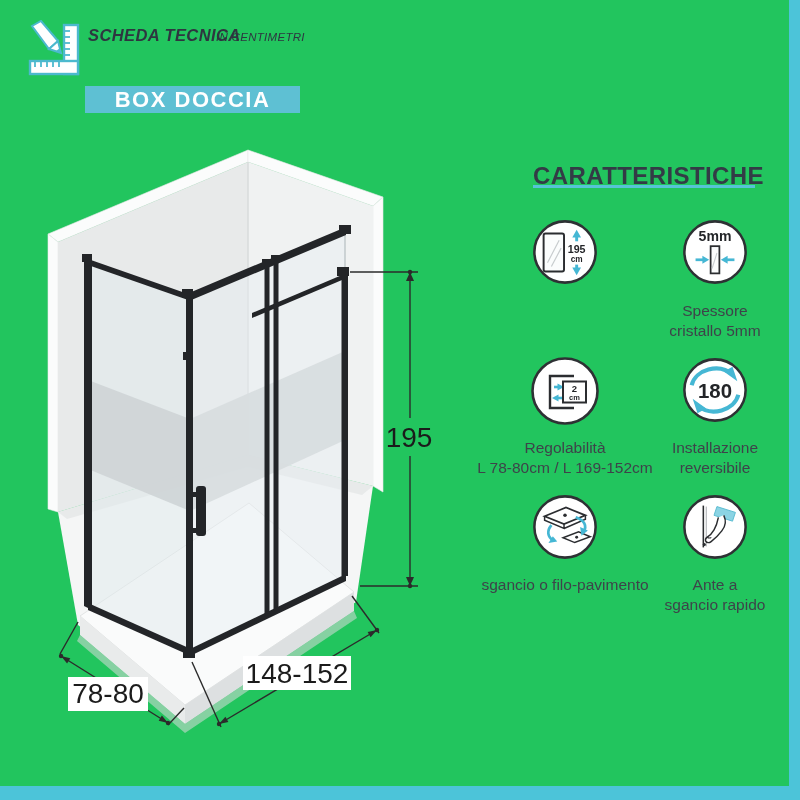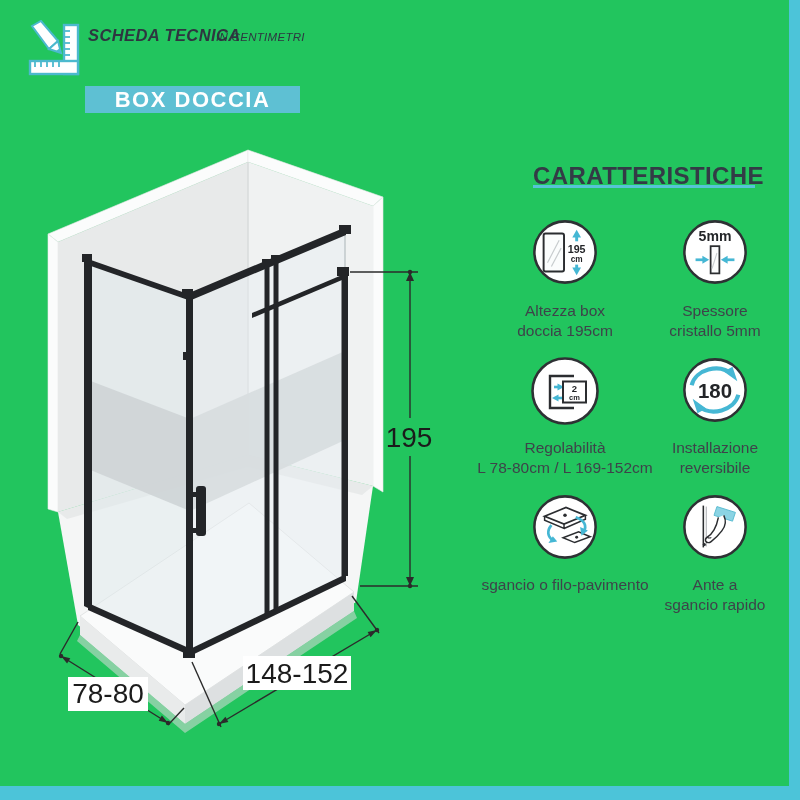--- a/index.html
+++ b/index.html
@@ -171,24 +171,20 @@
       <text x="36" y="25" text-anchor="middle" font-size="14.5" class="ic-num">5mm</text>
       <rect x="31.5" y="30" width="9" height="28" fill="#fbfdfd" stroke="#2b2d30" stroke-width="1.8"></rect>
       <line x1="33" y1="53" x2="38" y2="37" stroke="#c9ced0" stroke-width="1.1"></line>
       <line x1="16" y1="44" x2="26" y2="44" stroke="#45B7D4" stroke-width="2.8"></line>
       <polygon points="30,44 23,39.8 23,48.2" fill="#45B7D4"></polygon>
       <line x1="56" y1="44" x2="46" y2="44" stroke="#45B7D4" stroke-width="2.8"></line>
       <polygon points="42,44 49,39.8 49,48.2" fill="#45B7D4"></polygon>
     </svg>
   </div>
 
-  <div class="cap" style="left:473px;top:301px;">
-    <div>Altezza box</div>
-    <div>doccia 195cm</div>
-  </div>
   <div class="cap" style="left:623px;top:301px;">
     <div>Spessore</div>
     <div>cristallo 5mm</div>
   </div>
 
   <div class="cell" style="left:473px;top:355px;">
     <svg width="72" height="72" viewBox="0 0 72 72">
       <circle cx="36" cy="36" r="32.5" fill="#fff" stroke="#2E3134" stroke-width="2.6"></circle>
       <path d="M45,21 H21 V53 H45" fill="none" stroke="#2b2d30" stroke-width="2.4"></path>
       <line x1="25" y1="32" x2="31" y2="32" stroke="#45B7D4" stroke-width="2.6"></line>

